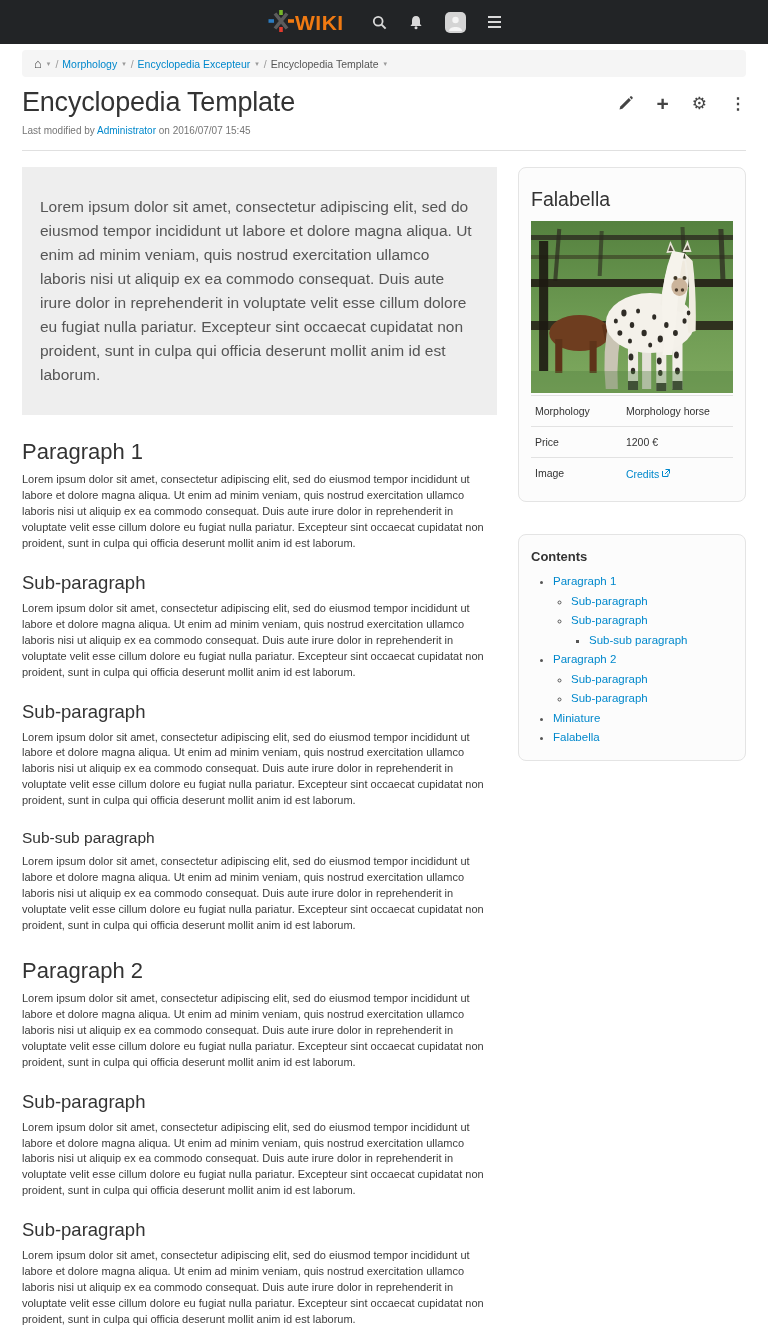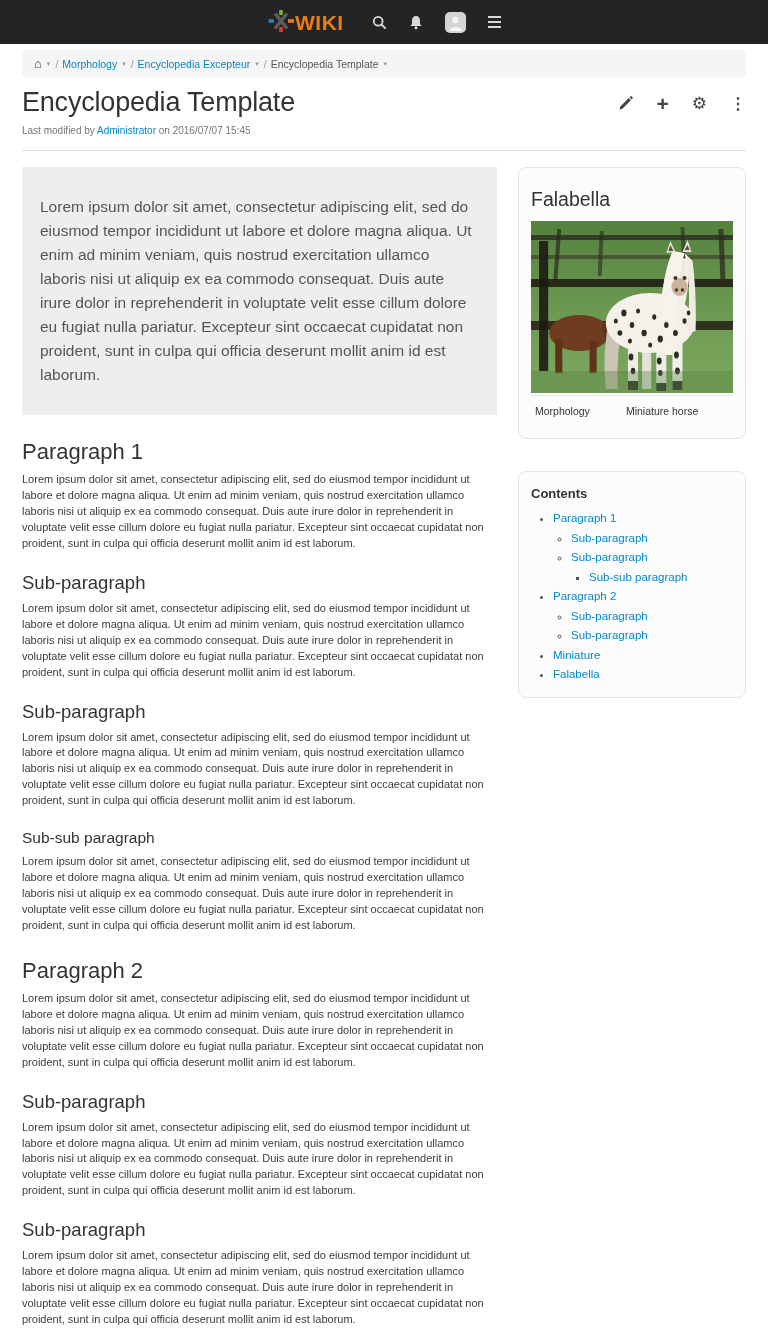--- a/index.html
+++ b/index.html
@@ -265,21 +265,32 @@
           <ellipse cx="84" cy="100" rx="2" ry="2.6"></ellipse>
             <ellipse cx="156" cy="92" rx="1.8" ry="2.4"></ellipse>
         </g>
 
         <rect x="0" y="150" width="200" height="22" fill="#4e7a3c" opacity="0.35"></rect>
       </svg>
       <table class="infobox-table">
         <tbody>
           <tr>
             <td class="lbl">Morphology</td>
-            <td>Miniature horse</td>
+            <td>Morphology horse</td>
+          </tr>
+          <tr>
+            <td class="lbl">Price</td>
+            <td>1200 €</td>
+          </tr>
+          <tr>
+            <td class="lbl">Image</td>
+            <td><a href="#">Credits</a><span class="ext-icon"><svg width="8" height="8" viewBox="0 0 8 8">
+                    <path d="M0.5 2 L0.5 7.5 L6 7.5 L6 4.5" fill="none" stroke="#0088cc" stroke-width="1"></path>
+                    <path d="M3.5 0.5 L7.5 0.5 L7.5 4.5 M7.5 0.5 L3 5" fill="none" stroke="#0088cc" stroke-width="1"></path>
+                  </svg></span></td>
           </tr>
         </tbody>
       </table>
     </section>
 
     <section class="panel toc">
       <h3 class="panel-heading">Contents</h3>
       <ul>
         <li><a href="#">Paragraph 1</a>
           <ul>

